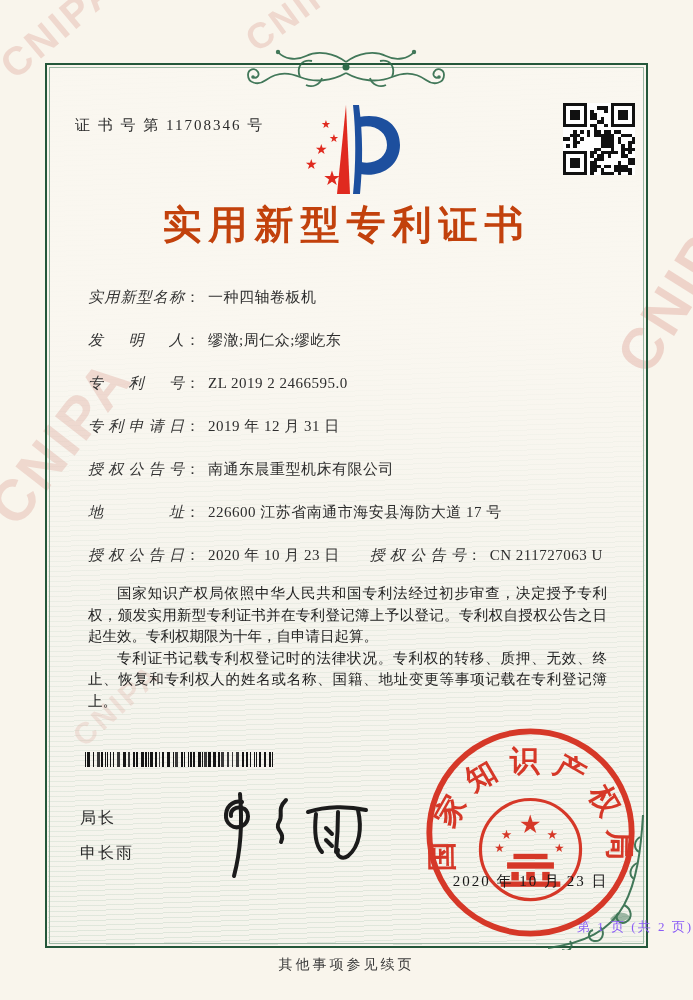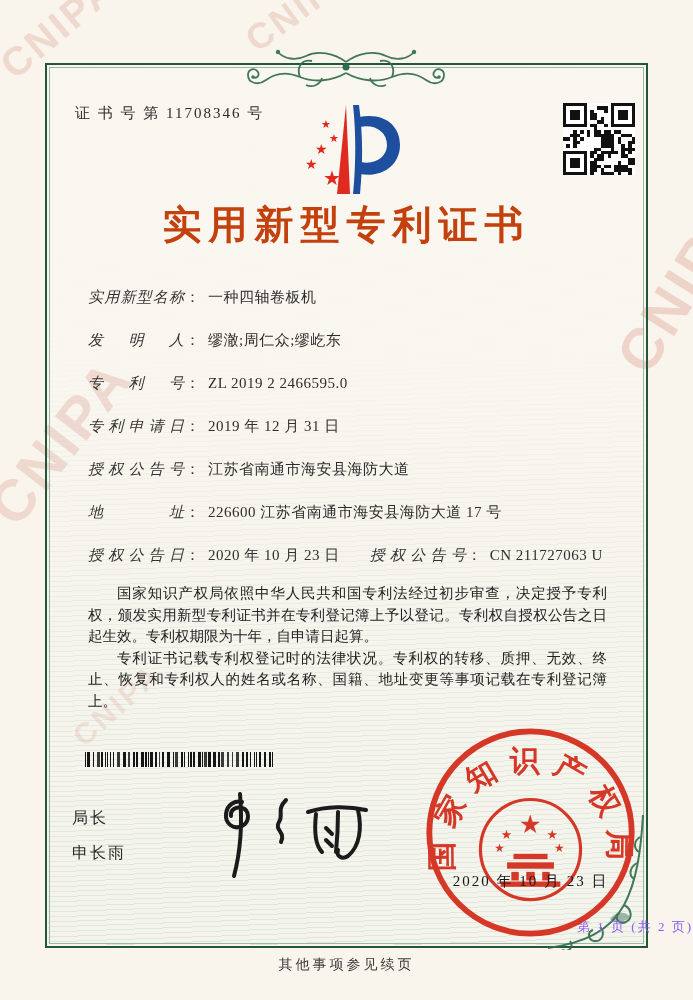--- a/index.html
+++ b/index.html
@@ -24,42 +24,42 @@
 
   
   .frame{position:absolute;left:45px;top:63px;width:599px;height:881px;border:2px solid #24573a;z-index:2;pointer-events:none;}
   .frame-inner{position:absolute;inset:2px;border:1px solid #9cb8a4;}
 
   .ornament-top{position:absolute;left:238px;top:47px;width:216px;height:44px;z-index:3;}
   .ornament-corner{position:absolute;left:540px;top:815px;width:110px;height:135px;z-index:3;}
 
   .content{position:absolute;inset:0;z-index:4;}
 
-  .cert-no{position:absolute;left:75px;top:104px;font-size:15px;letter-spacing:2px;color:#2b2b2b;}
+  .cert-no{position:absolute;left:75px;top:116px;font-size:15px;letter-spacing:2px;color:#2b2b2b;}
 
   .logo{position:absolute;left:287px;top:97px;width:130px;height:100px;}
   .qr{position:absolute;left:563px;top:103px;width:72px;height:72px;background:#fff;}
 
   .title{position:absolute;left:0;top:198px;width:100%;text-align:center;font-size:39px;font-weight:bold;
          letter-spacing:7px;color:#c2410c;margin:0;}
 
   .fields{position:absolute;left:88px;top:288px;width:525px;font-size:15px;color:#333;}
   .field-row{height:22px;margin-bottom:21px;white-space:nowrap;}
   .flabel{display:inline-block;width:96px;text-align:justify;text-align-last:justify;color:#333;vertical-align:top;font-style:italic;}
   .fcolon{margin:0 8px 0 1px;}
   .fvalue{color:#2e2e2e;letter-spacing:0.5px;}
   .flabel2{margin-left:30px;}
 
   .body-text{position:absolute;left:88px;top:583px;width:519px;font-size:14.5px;line-height:21.5px;
              color:#222;text-align:justify;}
   .body-text p{margin:0;text-indent:2em;}
 
   .barcode{position:absolute;left:85px;top:752px;width:190px;height:16px;}
 
-  .signer{position:absolute;left:72px;top:808px;font-family:"Liberation Sans",sans-serif;color:#2a2a2a;}
+  .signer{position:absolute;left:80px;top:808px;font-family:"Liberation Sans",sans-serif;color:#2a2a2a;}
   .signer .line1{font-size:16px;letter-spacing:2px;margin-bottom:14px;}
   .signer .line2{font-size:16px;letter-spacing:2px;}
   .signature{position:absolute;left:196px;top:788px;width:185px;height:95px;}
 
   .seal{position:absolute;left:424px;top:726px;width:213px;height:213px;z-index:5;}
   .seal svg{position:absolute;inset:0;opacity:0.93;}
   .seal-date{position:absolute;left:0;top:146px;width:100%;text-align:center;font-size:15px;
              letter-spacing:2px;color:#181818;z-index:6;}
 
   .page-num{position:absolute;left:0;top:918px;width:100%;text-align:right;font-size:13px;
@@ -274,21 +274,21 @@
       <div class="field-row">
         <span class="flabel">发明人</span><span class="fcolon">：</span><span class="fvalue">缪澈;周仁众;缪屹东</span>
       </div>
       <div class="field-row">
         <span class="flabel">专利号</span><span class="fcolon">：</span><span class="fvalue">ZL 2019 2 2466595.0</span>
       </div>
       <div class="field-row">
         <span class="flabel">专利申请日</span><span class="fcolon">：</span><span class="fvalue">2019 年 12 月 31 日</span>
       </div>
       <div class="field-row">
-        <span class="flabel">授权公告号</span><span class="fcolon">：</span><span class="fvalue">江苏省南通市海安县海防大道</span>
+        <span class="flabel">授权公告号</span><span class="fcolon">：</span><span class="fvalue">南通东晨重型机床有限公司</span>
       </div>
       <div class="field-row">
         <span class="flabel">地址</span><span class="fcolon">：</span><span class="fvalue">226600 江苏省南通市海安县海防大道 17 号</span>
       </div>
       <div class="field-row">
         <span class="flabel">授权公告日</span><span class="fcolon">：</span><span class="fvalue">2020 年 10 月 23 日</span><span class="flabel flabel2">授权公告号</span><span class="fcolon">：</span><span class="fvalue">CN 211727063 U</span>
       </div>
     </div>
 
     <div class="body-text">

